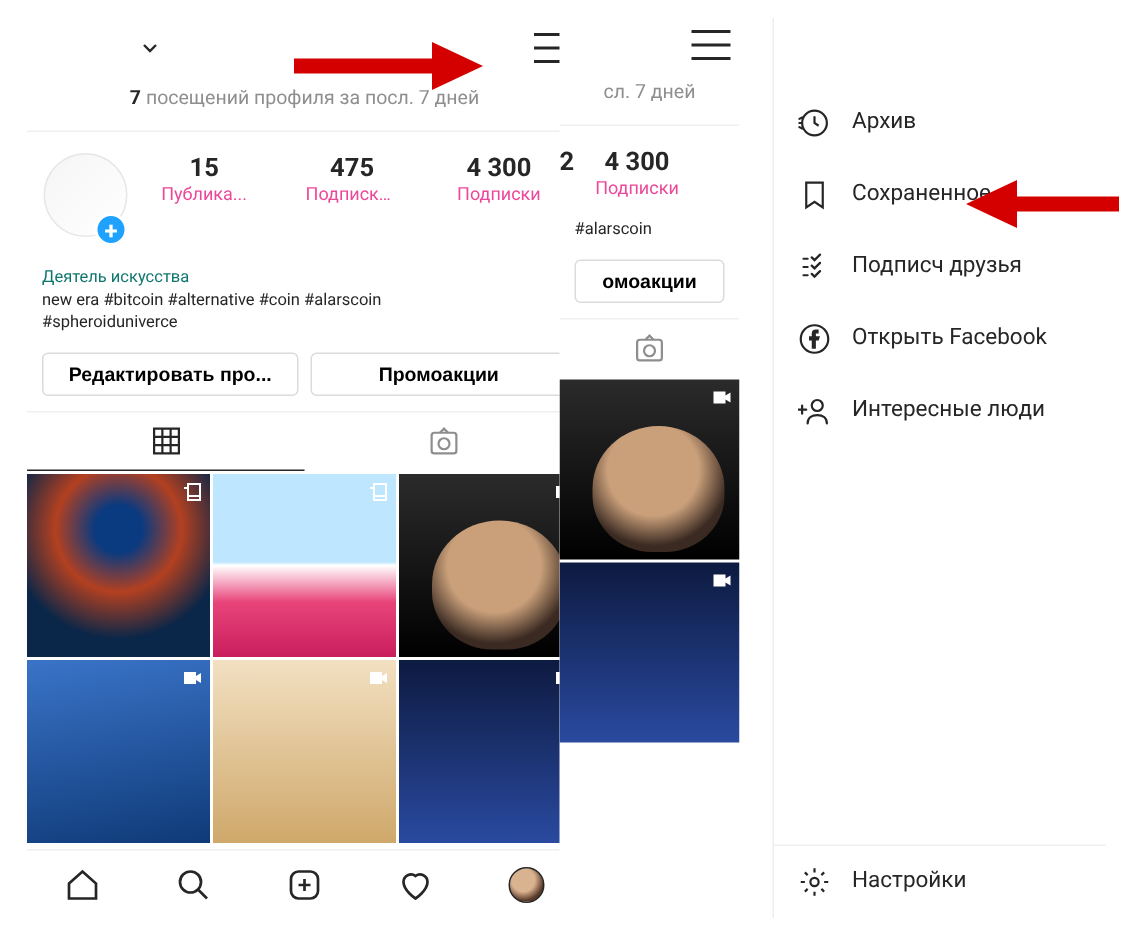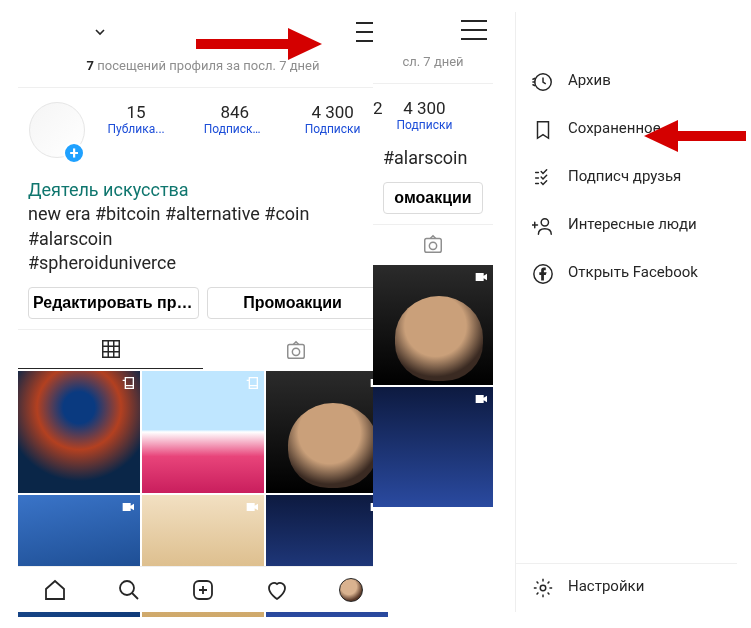--- a/index.html
+++ b/index.html
@@ -12,26 +12,26 @@
   .uname{display:flex;align-items:center;gap:4px;font-size:14px;font-weight:600;color:#fff;padding:4px}
   .hamburger{width:26px;height:20px;display:flex;flex-direction:column;justify-content:space-between;cursor:pointer}
   .hamburger span{height:2px;background:#262626}
   .visits{color:#8e8e8e;font-size:13px;text-align:center;padding:8px 0 14px 0;border-bottom:1px solid #efefef}
   .visits b{color:#262626}
   .stats-row{display:flex;align-items:flex-start;padding:14px 8px 4px 8px}
   .avatar{width:62px;display:flex;flex-direction:column;align-items:center}
   .avatar-circ{width:56px;height:56px;border-radius:50%;background:linear-gradient(135deg,#f5f5f5,#fff);border:1px solid #e6e6e6}
   .add-badge{width:22px;height:22px;border-radius:50%;background:#1fa1ff;border:2px solid #fff;display:flex;align-items:center;justify-content:center;color:#fff;font-size:16px;font-weight:700;margin-top:-16px;margin-left:34px}
   .stats{display:flex;flex:1;justify-content:space-around;text-align:center}
-  .stat .num{font-size:17px;font-weight:400}
-  .stat .lbl{font-size:12px;color:#1d4ed8;max-width:62px;overflow:hidden;white-space:nowrap;text-overflow:ellipsis}
-  .bio{padding:10px 10px 6px 10px;font-size:18px;line-height:1.35}
+  .stat .num{font-size:17px;font-weight:700}
+  .stat .lbl{font-size:12px;color:#ec4899;max-width:62px;overflow:hidden;white-space:nowrap;text-overflow:ellipsis}
+  .bio{padding:10px 10px 6px 10px;font-size:11px;line-height:1.35}
   .bio .cat{color:#0f766e}
   .btns{display:flex;gap:8px;padding:6px 10px 10px 10px}
-  .btns button{flex:1;border:1px solid #dbdbdb;background:#fff;border-radius:4px;font-size:16px;padding:6px 4px;font-weight:600;white-space:nowrap;overflow:hidden;text-overflow:ellipsis}
+  .btns button{flex:1;border:1px solid #dbdbdb;background:#fff;border-radius:4px;font-size:13px;padding:6px 4px;font-weight:600;white-space:nowrap;overflow:hidden;text-overflow:ellipsis}
   .tabs{display:flex;border-top:1px solid #efefef}
   .tab{flex:1;display:flex;align-items:center;justify-content:center;padding:8px 0;color:#8e8e8e}
   .tab.active{color:#262626;border-bottom:1px solid #262626}
   .grid{display:grid;grid-template-columns:repeat(3,1fr);gap:2px;padding-top:2px}
   .tile{position:relative;aspect-ratio:1/1;background:#ccc;overflow:hidden}
   .tile .badge{position:absolute;top:4px;right:4px;width:16px;height:16px;display:flex;align-items:center;justify-content:center;color:#fff;font-size:11px}
   .tile .badge svg{width:16px;height:16px;fill:#fff}
   .navbar{position:absolute;bottom:0;left:0;right:0;height:46px;display:flex;align-items:center;justify-content:space-around;border-top:1px solid #efefef;background:#fff}
   .navbar .nav{width:26px;height:26px;display:flex;align-items:center;justify-content:center}
   .navbar .avatar-sm{width:24px;height:24px;border-radius:50%;background:radial-gradient(circle at 40% 35%,#d9b28f 0 40%,#5a3a2a 70%);border:1px solid #262626}
@@ -88,21 +88,21 @@
       <div class="avatar">
         <div class="avatar-circ"></div>
         <div class="add-badge">+</div>
       </div>
       <div class="stats">
         <div class="stat">
             <div class="num">15</div>
             <div class="lbl">Публика...</div>
           </div>
         <div class="stat">
-            <div class="num">846</div>
+            <div class="num">475</div>
             <div class="lbl">Подписки...</div>
           </div>
         <div class="stat">
             <div class="num">4 300</div>
             <div class="lbl">Подписки</div>
           </div>
       </div>
     </div>
 
     <div class="bio">
@@ -282,34 +282,34 @@
       <span class="mi-icon">
           <svg viewBox="0 0 24 24">
             <path d="M4 6h3M4 12h3M4 18h3M10 5l2 2 4-4M10 11l2 2 4-4M10 17l2 2 4-4" stroke-linecap="round"></path>
           </svg>
         </span>
       <span>Подписч друзья</span>
     </div>
     <div class="menu-item">
       <span class="mi-icon">
           <svg viewBox="0 0 24 24">
+            <circle cx="12" cy="12" r="10"></circle>
+            <path d="M13 8h2V5h-2c-2 0-3 1-3 3v2H8v3h2v6h3v-6h2l1-3h-3V8z" fill="#262626" stroke="none"></path>
+          </svg>
+        </span>
+      <span>Открыть Facebook</span>
+    </div>
+    <div class="menu-item">
+      <span class="mi-icon">
+          <svg viewBox="0 0 24 24">
             <circle cx="14" cy="8" r="4"></circle>
             <path d="M7 21c0-4 3-6 7-6s7 2 7 6M3 8v6M0 11h6" stroke-linecap="round"></path>
           </svg>
         </span>
       <span>Интересные люди</span>
-    </div>
-    <div class="menu-item">
-      <span class="mi-icon">
-          <svg viewBox="0 0 24 24">
-            <circle cx="12" cy="12" r="10"></circle>
-            <path d="M13 8h2V5h-2c-2 0-3 1-3 3v2H8v3h2v6h3v-6h2l1-3h-3V8z" fill="#262626" stroke="none"></path>
-          </svg>
-        </span>
-      <span>Открыть Facebook</span>
     </div>
     <div class="menu-item menu-settings">
       <span class="mi-icon">
           <svg viewBox="0 0 24 24">
             <circle cx="12" cy="12" r="3"></circle>
             <path d="M12 2v3M12 19v3M2 12h3M19 12h3M5 5l2 2M17 17l2 2M19 5l-2 2M5 19l2-2"></path>
           </svg>
         </span>
       <span>Настройки</span>
     </div>

